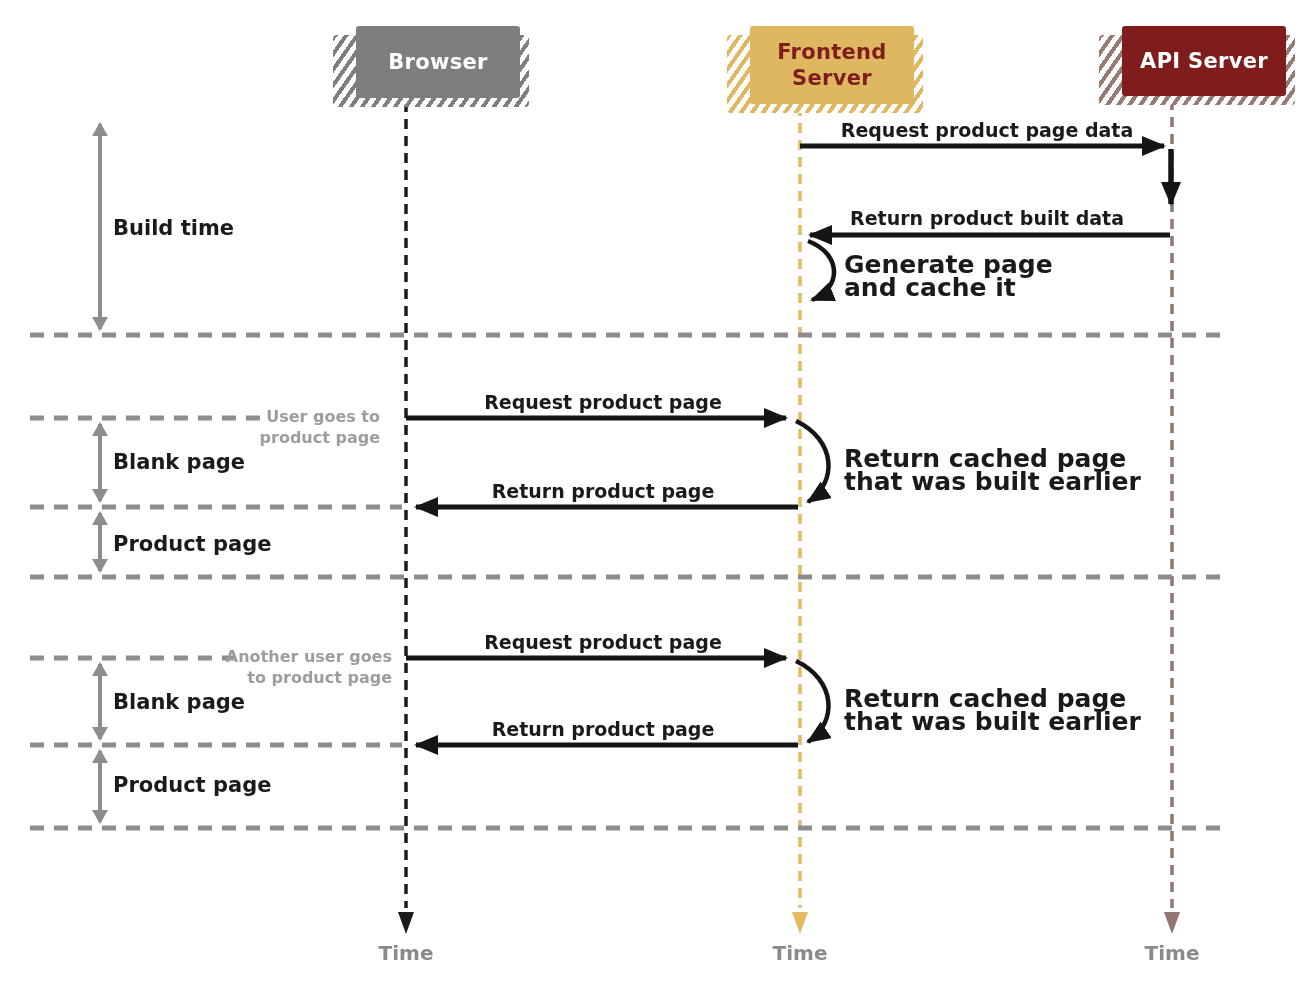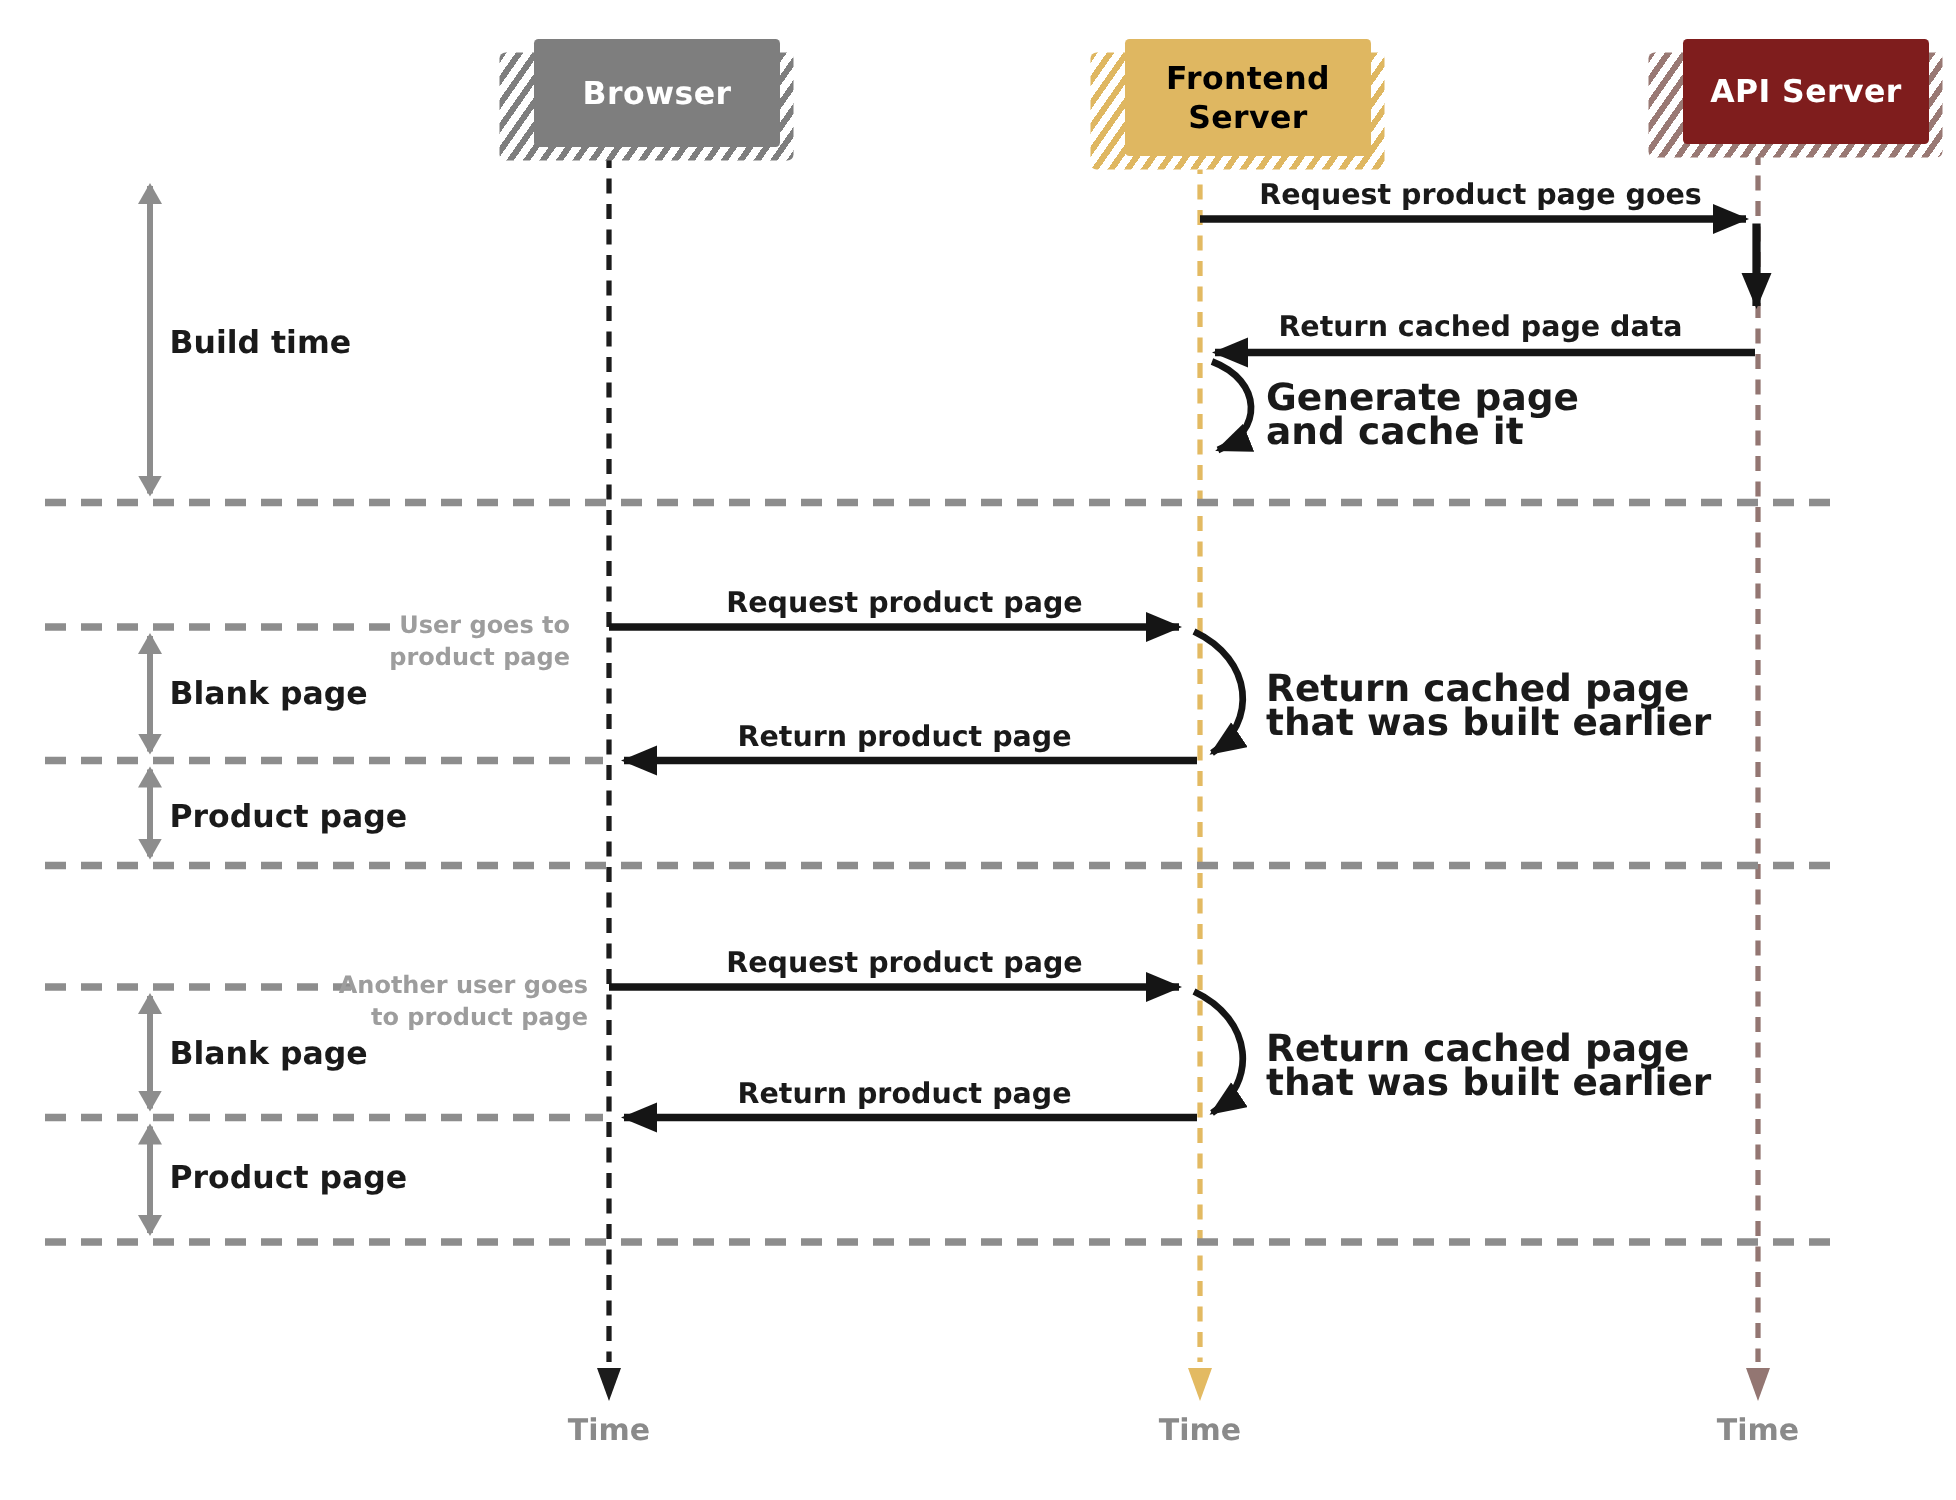--- a/index.html
+++ b/index.html
@@ -16,21 +16,21 @@
   }
   .actor .box{
     position:relative;width:100%;height:100%;border-radius:3px;
     display:flex;align-items:center;justify-content:center;text-align:center;
     font-weight:700;font-size:21px;letter-spacing:.3px;
   }
   .shadow.gray  {background:repeating-linear-gradient(125deg,#7e7e7e 0 4px,#ffffff 4px 9px);}
   .shadow.gold  {background:repeating-linear-gradient(125deg,#dfb761 0 4px,#ffffff 4px 9px);}
   .shadow.mauve {background:repeating-linear-gradient(125deg,#997974 0 4px,#ffffff 4px 9px);}
   .box.gray {background:#7e7e7e;color:#ffffff;}
-  .box.gold {background:#dfb761;color:#000000;}
+  .box.gold {background:#dfb761;color:#7f1d1d;}
   .box.mauve{background:#7f1d1d;color:#ffffff;}
   .wrap2{max-width:120px;line-height:1.25;}
 
   
   .lbl{position:absolute;font-weight:700;color:#1a1a1a;}
   .msg{font-size:19px;text-align:center;}
   .phase{font-size:21px;}
   .ml{white-space:pre-line;line-height:23px;font-size:25px;text-align:left;}
   .ann{font-size:16px;line-height:21px;color:#9d9d9d;text-align:right;white-space:pre-line;}
   .time{font-size:20px;color:#8a8a8a;text-align:center;}
@@ -124,22 +124,22 @@
       <span>API Server</span>
     </div>
   </div>
 
   <div class="lbl phase" style="left:113px;top:216px;">Build time</div>
   <div class="lbl phase" style="left:113px;top:450px;">Blank page</div>
   <div class="lbl phase" style="left:113px;top:532px;">Product page</div>
   <div class="lbl phase" style="left:113px;top:690px;">Blank page</div>
   <div class="lbl phase" style="left:113px;top:773px;">Product page</div>
 
-  <div class="lbl msg" style="left:800px;width:374px;top:119px;">Request product page goes</div>
-  <div class="lbl msg" style="left:800px;width:374px;top:207px;">Return cached page data</div>
+  <div class="lbl msg" style="left:800px;width:374px;top:119px;">Request product page data</div>
+  <div class="lbl msg" style="left:800px;width:374px;top:207px;">Return product built data</div>
   <div class="lbl ml" style="left:844px;top:253px;">Generate page
 and cache it</div>
 
   <div class="lbl msg" style="left:406px;width:394px;top:391px;">Request product page</div>
   <div class="lbl ml" style="left:844px;top:447px;">Return cached page
 that was built earlier</div>
   <div class="lbl msg" style="left:406px;width:394px;top:480px;">Return product page</div>
 
   <div class="lbl msg" style="left:406px;width:394px;top:631px;">Request product page</div>
   <div class="lbl ml" style="left:844px;top:687px;">Return cached page

